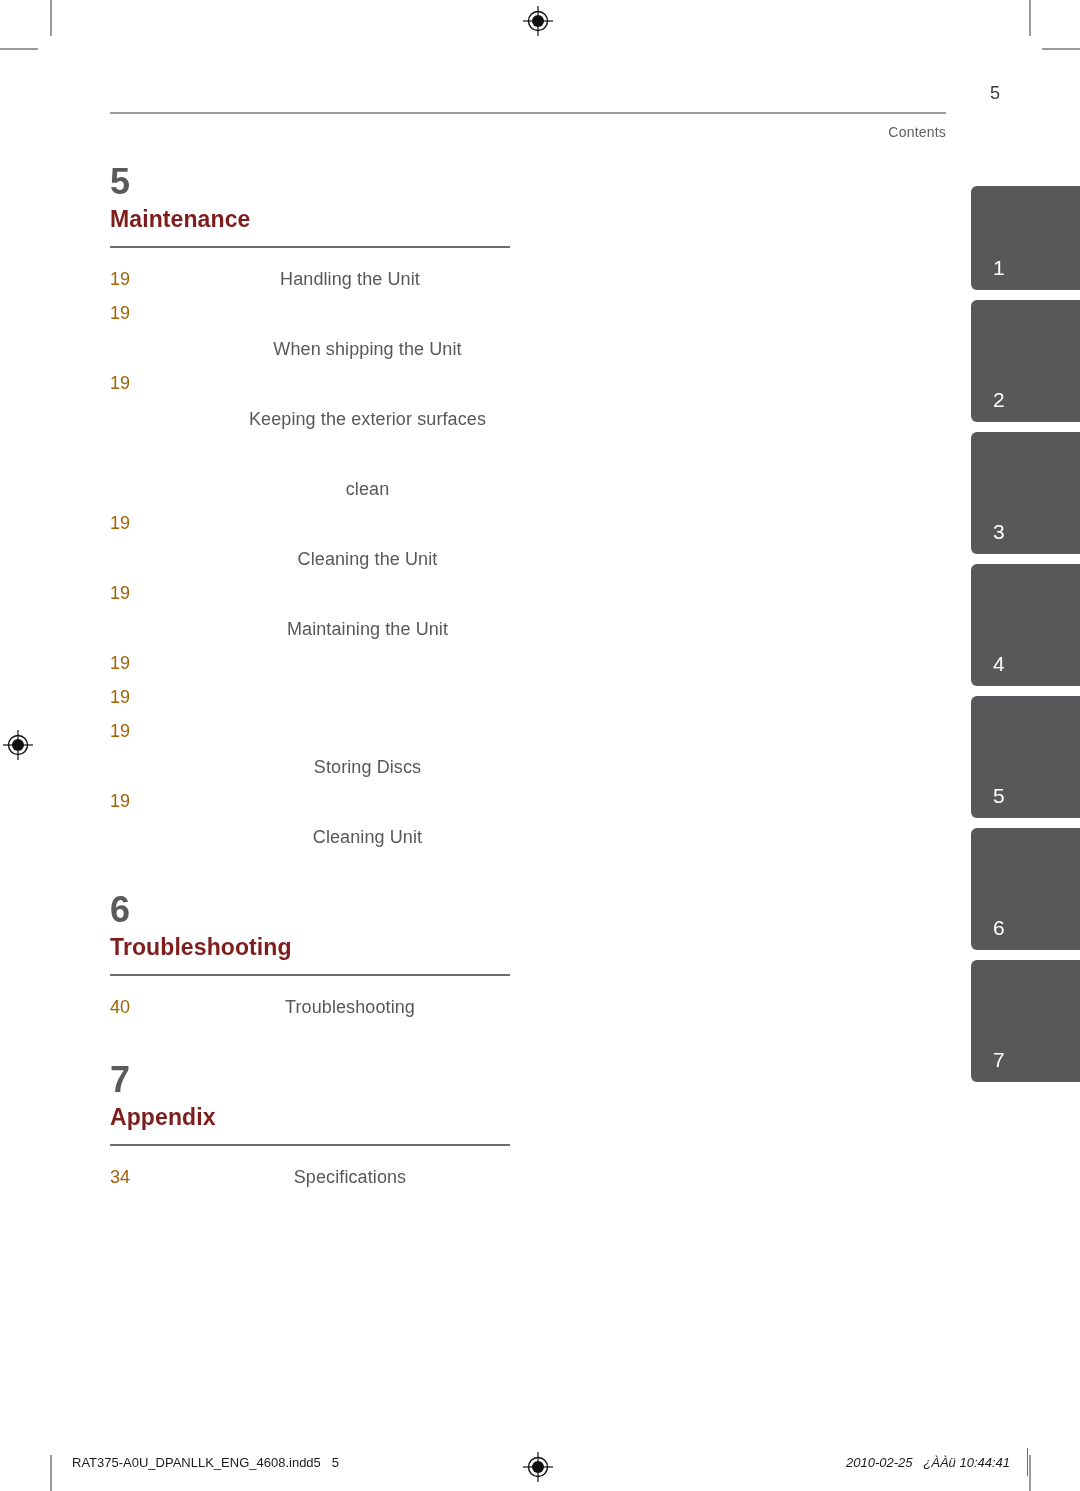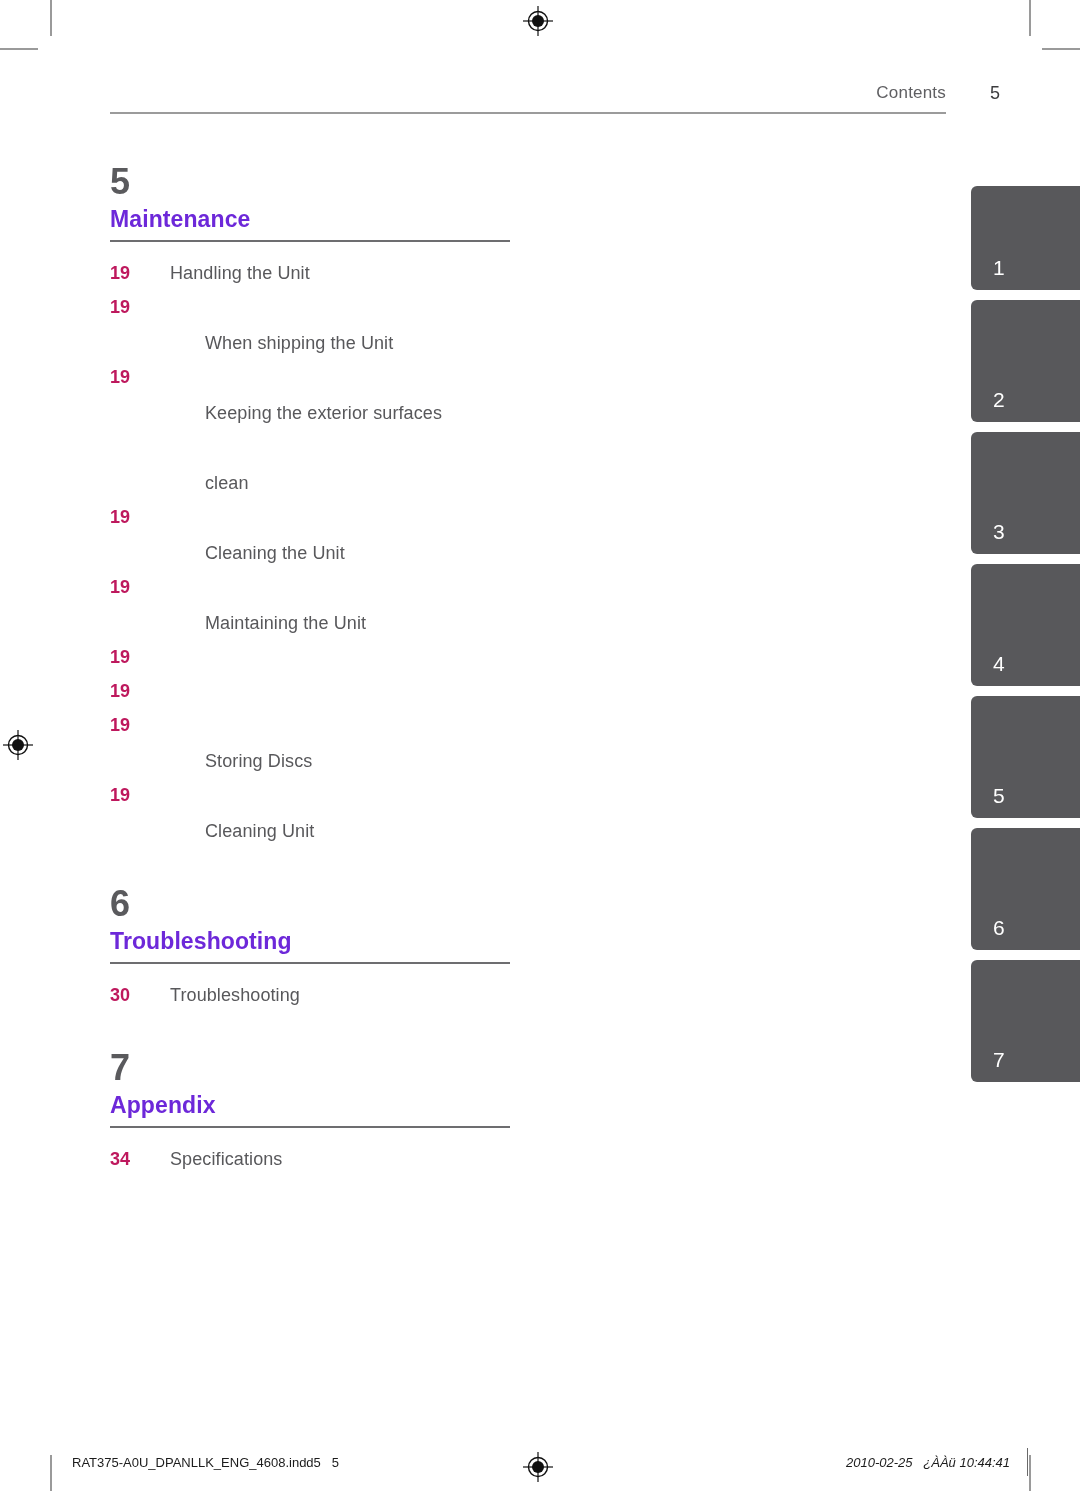--- a/index.html
+++ b/index.html
@@ -48,25 +48,26 @@
     position: absolute;
     left: 0;
     top: 0;
     width: 836px;
     border-bottom: 2px solid #9b9b9b;
     height: 36px;
     box-sizing: border-box;
     text-align: right;
   }
   .header-label {
-    font-size: 17px;
+    font-size: 14px;
     color: #5f5f62;
     letter-spacing: .2px;
     line-height: 30px;
     display: inline-block;
+    margin-top: 39px;
   }
   .header-page {
     position: absolute;
     left: 880px;
     top: 0;
     font-size: 18px;
     color: #3c3c3e;
     line-height: 30px;
   }
 
@@ -84,46 +85,45 @@
   .sec-num {
     font-size: 36px;
     font-weight: bold;
     color: #5a5a5d;
     line-height: 44px;
     letter-spacing: .5px;
   }
   .sec-title {
     font-size: 23px;
     font-weight: bold;
-    color: #6d28d9;
+    color: #7f1d1d;
     line-height: 30px;
     letter-spacing: .1px;
-    padding-bottom: 6px;
+    padding-bottom: 12px;
     border-bottom: 2px solid #6d6d70;
     width: 400px;
     box-sizing: border-box;
   }
 
   .entries { margin-top: 14px; }
 
   .entry {
     display: flex;
     align-items: flex-start;
     line-height: 34px;
     font-size: 18px;
     color: #58585b;
     letter-spacing: .1px;
   }
   .entry .pg {
     width: 60px;
     flex: 0 0 60px;
-    color: #be185d;
-    font-weight: bold;
-  }
-  .entry .ttl { flex: 1 1 auto; }
+    color: #a16207;
+  }
+  .entry .ttl { flex: 1 1 auto; text-align: center; }
   .entry.lvl2 .ttl { padding-left: 35px; margin-top: 36px; }
   .entry.cont .pg { visibility: hidden; }
 
   
   .tabs {
     position: absolute;
     left: 971px;
     top: 186px;
     width: 109px;
   }
@@ -274,21 +274,21 @@
             <span class="pg">19</span>
             <span class="ttl">Cleaning Unit</span>
           </div>
         </div>
       </div>
       <div class="section">
         <div class="sec-num">6</div>
         <div class="sec-title">Troubleshooting</div>
         <div class="entries">
           <div class="entry lvl1">
-            <span class="pg">30</span>
+            <span class="pg">40</span>
             <span class="ttl">Troubleshooting</span>
           </div>
         </div>
       </div>
       <div class="section">
         <div class="sec-num">7</div>
         <div class="sec-title">Appendix</div>
         <div class="entries">
           <div class="entry lvl1">
             <span class="pg">34</span>

